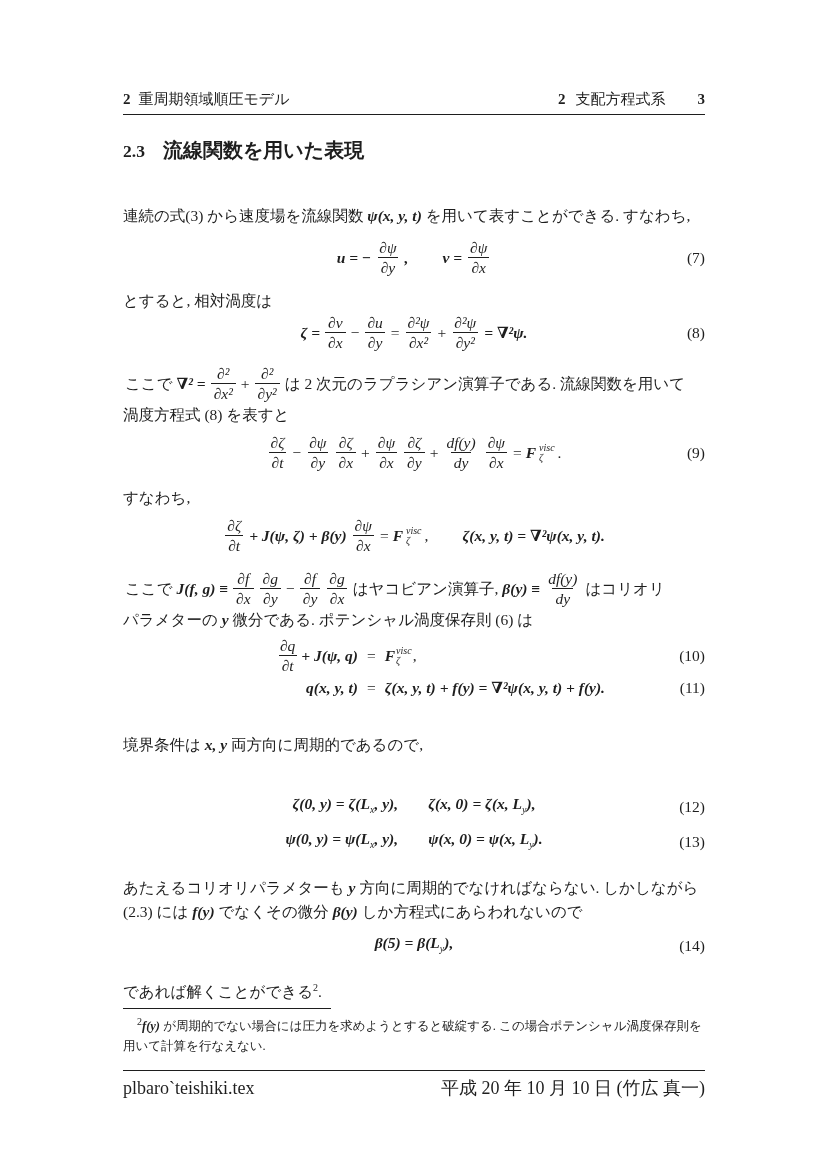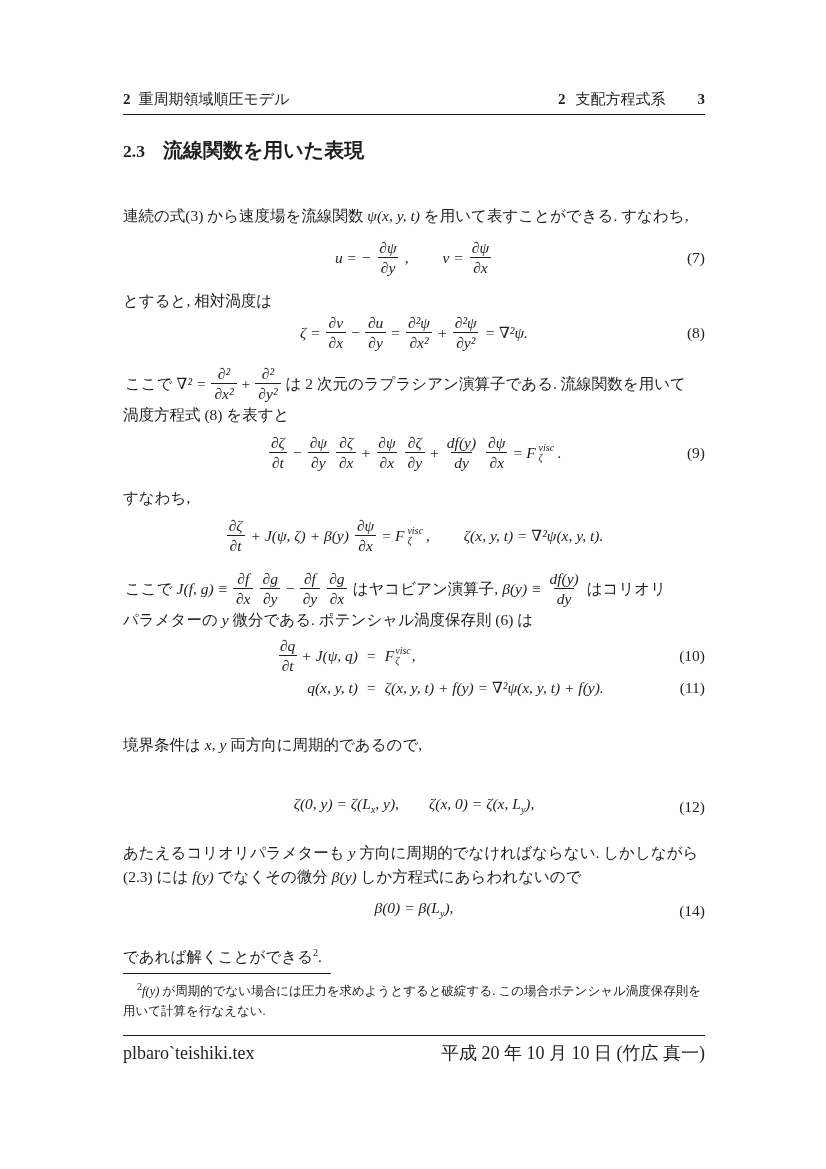--- a/index.html
+++ b/index.html
@@ -22,21 +22,21 @@
   .ph-page { font-weight:bold; margin-left:22px; }
   .hrule { border-bottom:1.3px solid #1e1e1e; margin-top:5px; }
 
   
   .sechead { display:flex; align-items:baseline; gap:18px; margin-top:22px; }
   .secnum { font-weight:bold; font-size:17.5px; }
   .sectitle { font-weight:bold; font-size:20px; font-family:"Liberation Sans","DejaVu Sans",sans-serif; }
 
   
   .para { line-height:24px; }
-  .m { font-style:italic; }
+  .m { font-style:italic;font-weight:bold; }
   .fline { display:flex; align-items:center; white-space:nowrap; line-height:22px; }
   .fline .m, .fline .t { margin:0 2px; }
   .t { font-style:normal; }
 
   
   .frac { display:inline-flex; flex-direction:column; align-items:center; font-style:italic; margin:0 3px; }
   .fnum, .fden { display:block; padding:0 3px; line-height:19px; text-align:center; }
   .fden { border-top:1px solid #1e1e1e; }
 
   
@@ -324,28 +324,32 @@
 
     <div class="para mt-p6">
       <span>境界条件は </span><span class="m">x, y</span><span> 両方向に周期的であるので,</span>
     </div>
 
     <div class="simple-eq mt-eq12">
       <span class="m">ζ(0, y) = ζ(L</span><sub class="msub">x</sub><span class="m">, y),</span><span class="gap"></span><span class="m">ζ(x, 0) = ζ(x, L</span><sub class="msub">y</sub><span class="m">),</span>
       <span class="eqtag">(12)</span>
     </div>
 
+    <div class="simple-eq mt-eq13">
+      <span class="m">ψ(0, y) = ψ(L</span><sub class="msub">x</sub><span class="m">, y),</span><span class="gap"></span><span class="m">ψ(x, 0) = ψ(x, L</span><sub class="msub">y</sub><span class="m">).</span>
+      <span class="eqtag">(13)</span>
+    </div>
 
     <div class="para mt-p7">
       <span>あたえるコリオリパラメターも </span><span class="m">y</span><span> 方向に周期的でなければならない. しかしながら</span><br>
       <span>(2.3) には </span><span class="m">f(y)</span><span> でなくその微分 </span><span class="m">β(y)</span><span> しか方程式にあらわれないので</span>
     </div>
 
     <div class="simple-eq mt-eq14">
-      <span class="m">β(0) = β(L</span><sub class="msub">y</sub><span class="m">),</span>
+      <span class="m">β(5) = β(L</span><sub class="msub">y</sub><span class="m">),</span>
       <span class="eqtag">(14)</span>
     </div>
 
     <div class="para mt-p8">
       <span>であれば解くことができる</span><sup class="psup">2</sup><span>.</span>
     </div>
 
     <div class="fnrule mt-fnrule"></div>
     <div class="footnote mt-fn">
       <sup class="psup">2</sup><span class="m">f(y)</span><span> が周期的でない場合には圧力を求めようとすると破綻する. この場合ポテンシャル渦度保存則を用いて計算を行なえない.</span>

